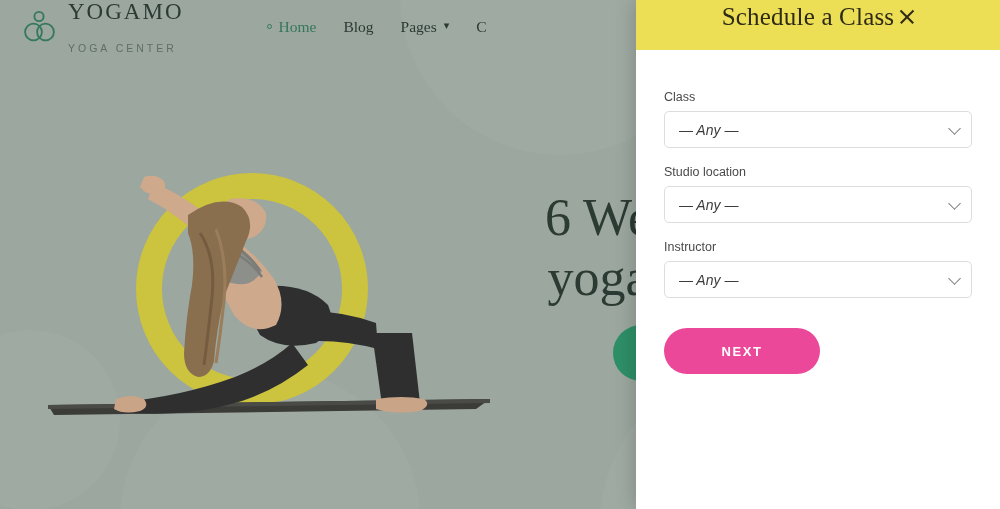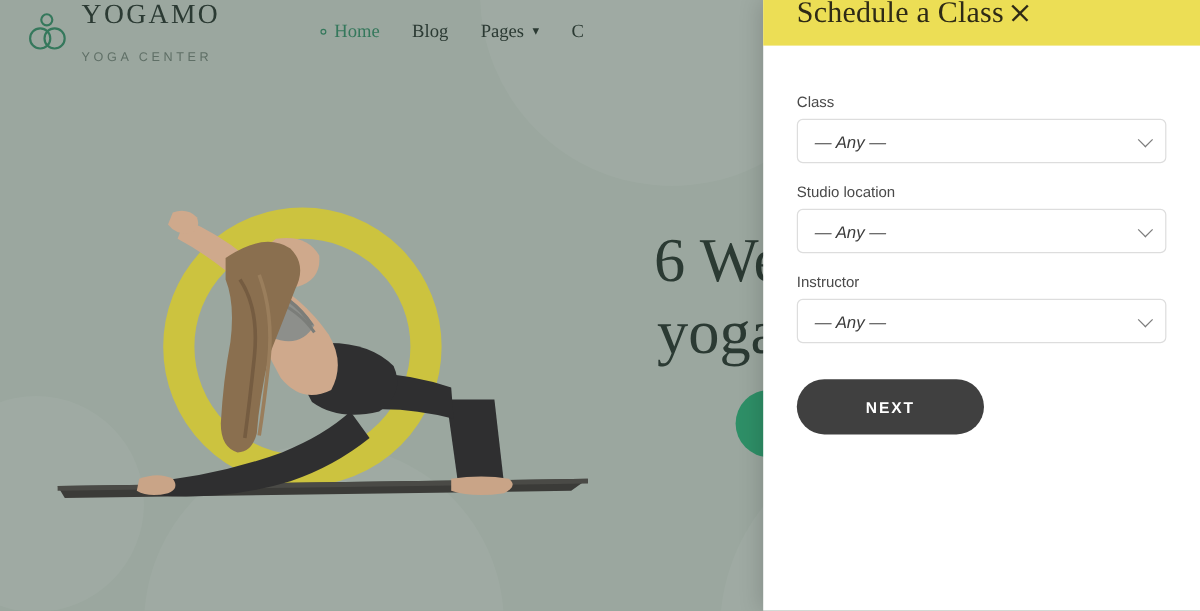--- a/index.html
+++ b/index.html
@@ -163,25 +163,25 @@
     width: 364px;
     height: 509px;
     background: #ffffff;
     box-shadow: -3px 0 18px rgba(0,0,0,0.16);
     z-index: 10;
     display: flex;
     flex-direction: column;
   }
 
   #panel-header {
-    height: 38px;
+    height: 50px;
     background: #ecde55;
     display: flex;
     align-items: center;
-    justify-content: flex-start;
+    justify-content: center;
     padding: 0 22px 16px 28px;
     flex: 0 0 auto;
   }
 
   #panel-title {
     font-family: "Liberation Serif", serif;
     font-size: 25px;
     color: #2e2a16;
     letter-spacing: 0.2px;
   }
@@ -256,21 +256,21 @@
     border-right: 1.4px solid #7d7d7d;
     border-bottom: 1.4px solid #7d7d7d;
     transform: rotate(45deg);
     pointer-events: none;
   }
 
   #next-button {
     margin-top: 13px;
     width: 156px;
     height: 46px;
-    background: #404040;
+    background: #ec4899;
     border: none;
     border-radius: 23px;
     color: #ffffff;
     font-size: 13px;
     font-weight: bold;
     letter-spacing: 1.6px;
     cursor: pointer;
   }
 </style>
 </head>

